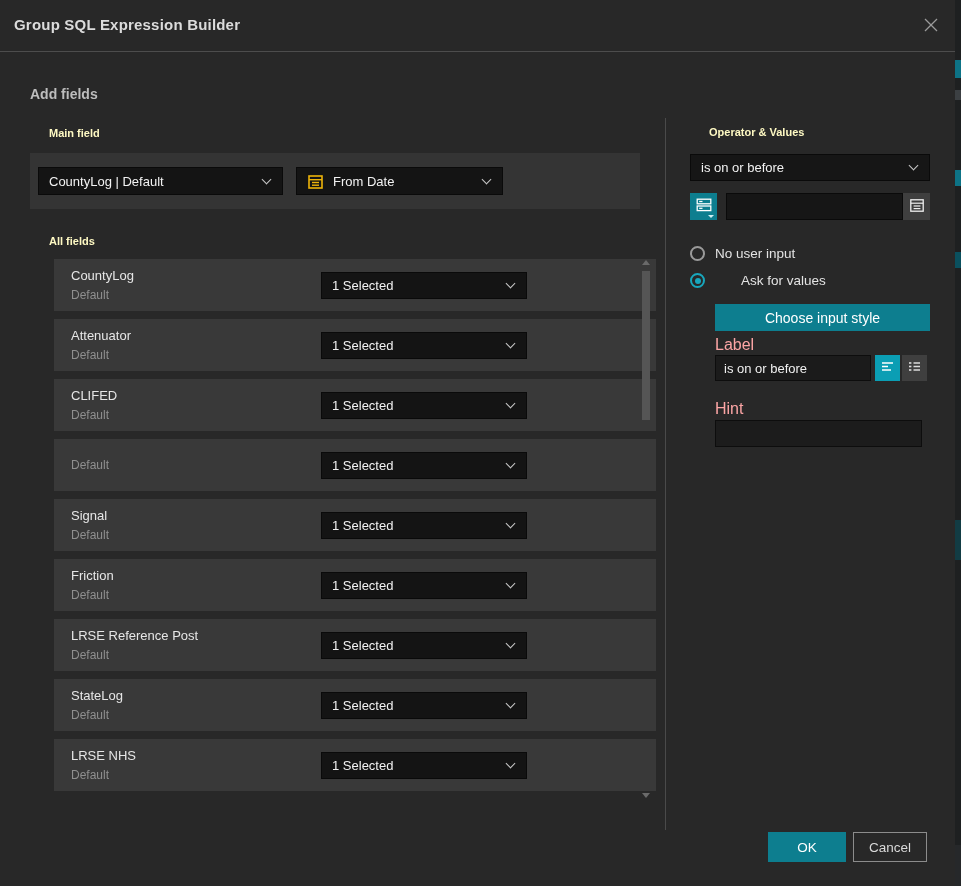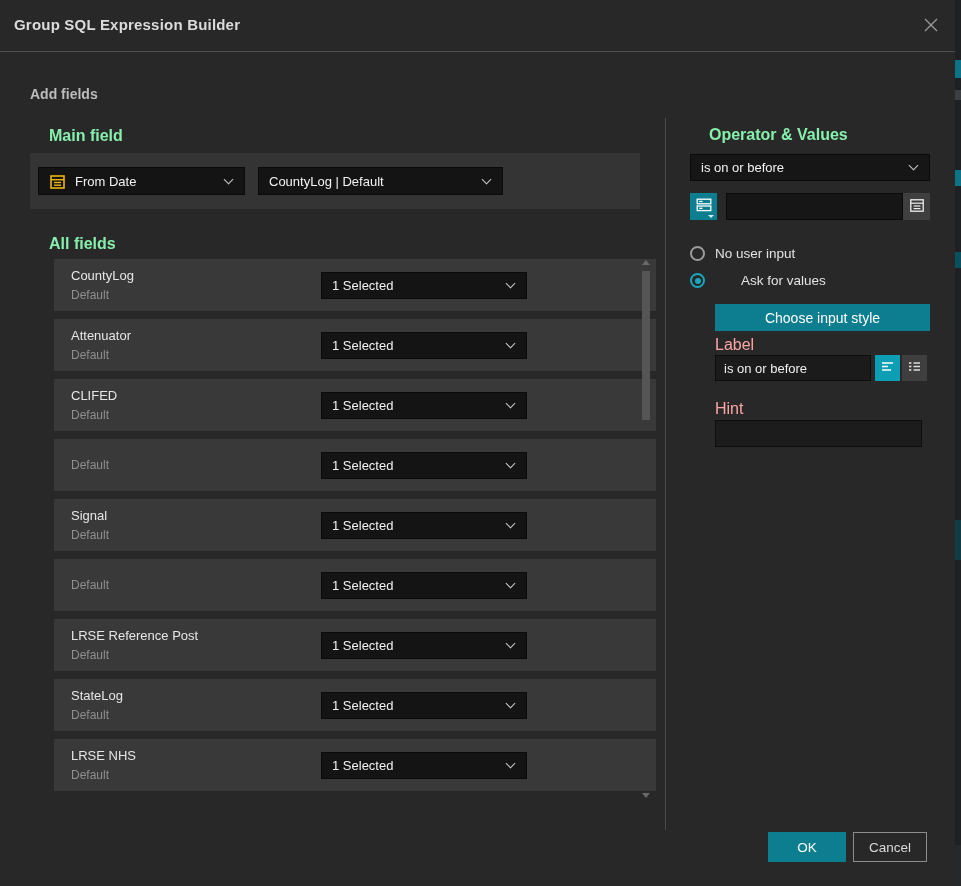--- a/index.html
+++ b/index.html
@@ -13,21 +13,21 @@
   .bg-strip .frag { position:absolute; left:0; width:6px; }
 
   .dialog { position:absolute; left:0; top:0; width:955px; height:886px; background:#282828; }
 
   
   .titlebar { position:absolute; left:0; top:0; width:955px; height:52px; border-bottom:1px solid #4d4d4d; }
   .title { position:absolute; left:14px; top:16px; font-size:15px; font-weight:700; color:#dcdcdc; letter-spacing:.2px; }
   .close-btn { position:absolute; right:12px; top:14px; width:24px; height:24px; display:flex; align-items:center; justify-content:center; cursor:pointer; background:none; border:none; }
 
   .section-heading { position:absolute; left:30px; top:86px; font-size:14px; font-weight:700; color:#bdbdbd;text-align:center; }
-  .group-label { font-size:16px; font-weight:700; color:#86efac;padding-left:19px; }
+  .group-label { font-size:11px; font-weight:700; color:#fef9c3;padding-left:19px; }
 
   
   .main-field-label { position:absolute; left:30px; top:127px; }
   .main-panel { position:absolute; left:30px; top:153px; width:610px; height:56px; background:#343434; display:flex; align-items:center; padding-left:8px; gap:13px; }
 
   .select { background:#141414; border:1px solid #0a0a0a; height:28px; display:flex; align-items:center; justify-content:space-between; padding:0 12px 0 10px; color:#f2f2f2; font-size:13px; cursor:pointer; }
   .select .select-text { white-space:nowrap; overflow:hidden; }
   .chevron { width:7px; height:7px; border-right:1.5px solid #c8c8c8; border-bottom:1.5px solid #c8c8c8; transform:rotate(45deg); margin-top:-4px; flex:none; margin-left:10px; }
   .sel-layer { width:245px; }
   .sel-field { width:207px; }
@@ -110,38 +110,38 @@
               <line x1="15" y1="3" x2="3" y2="15" stroke="#9a9a9a" stroke-width="1.3"></line>
             </svg>
         </span>
       </button>
     </div>
 
     <div class="section-heading">Add fields</div>
 
     <div class="group-label main-field-label">Main field</div>
     <div class="main-panel">
+      <div class="select sel-layer">
+        <span class="select-text">CountyLog | Default</span>
+        <span class="chevron"></span>
+      </div>
       <div class="select sel-field">
         <span class="left-cluster">
           <span class="lead-icon">
             <svg width="17" height="17" viewBox="0 0 17 17">
               <rect x="2" y="3" width="13" height="12" fill="none" stroke="#edb309" stroke-width="1.6"></rect>
               <line x1="2" y1="6.7" x2="15" y2="6.7" stroke="#edb309" stroke-width="1.4"></line>
               <line x1="5" y1="9.5" x2="12" y2="9.5" stroke="#edb309" stroke-width="1.4"></line>
               <line x1="5" y1="12.2" x2="12" y2="12.2" stroke="#edb309" stroke-width="1.4"></line>
             </svg>
           </span>
           <span class="select-text">From Date</span>
         </span>
         <span class="chevron"></span>
       </div>
-      <div class="select sel-layer">
-        <span class="select-text">CountyLog | Default</span>
-        <span class="chevron"></span>
-      </div>
     </div>
 
     <div class="group-label all-fields-label">All fields</div>
     <div class="fields-list">
         <div class="field-row">
           <div class="row-info">
             <div class="row-name">CountyLog</div>
             <div class="row-sub">Default</div>
           </div>
           <div class="select row-select">
@@ -183,20 +183,21 @@
             <div class="row-name">Signal</div>
             <div class="row-sub">Default</div>
           </div>
           <div class="select row-select">
             <span class="select-text">1 Selected</span>
             <span class="chevron"></span>
           </div>
         </div>
         <div class="field-row">
           <div class="row-info">
+            <div class="row-name">Friction</div>
             <div class="row-sub">Default</div>
           </div>
           <div class="select row-select">
             <span class="select-text">1 Selected</span>
             <span class="chevron"></span>
           </div>
         </div>
         <div class="field-row">
           <div class="row-info">
             <div class="row-name">LRSE Reference Post</div>

